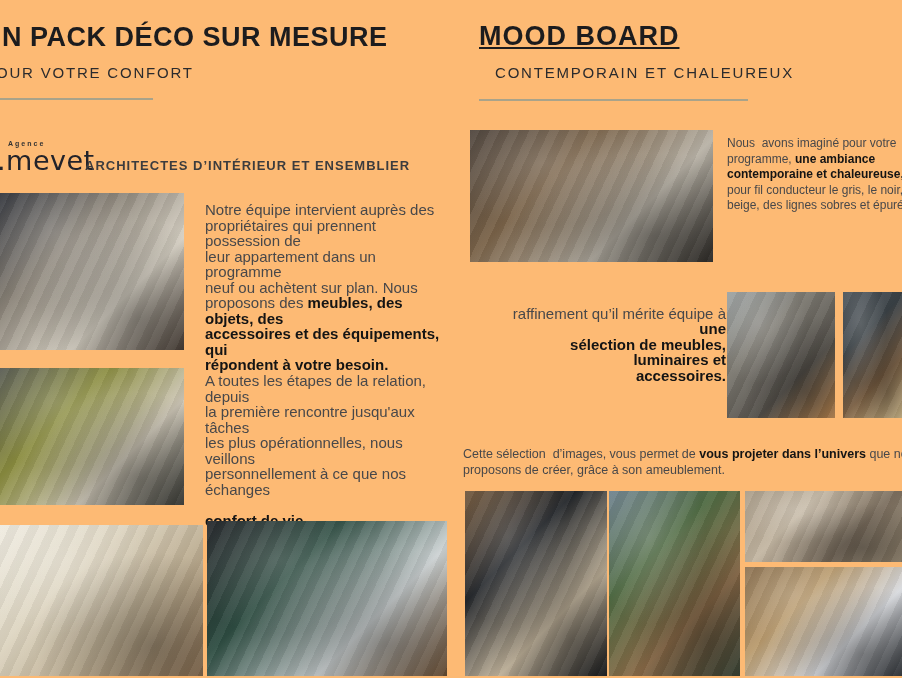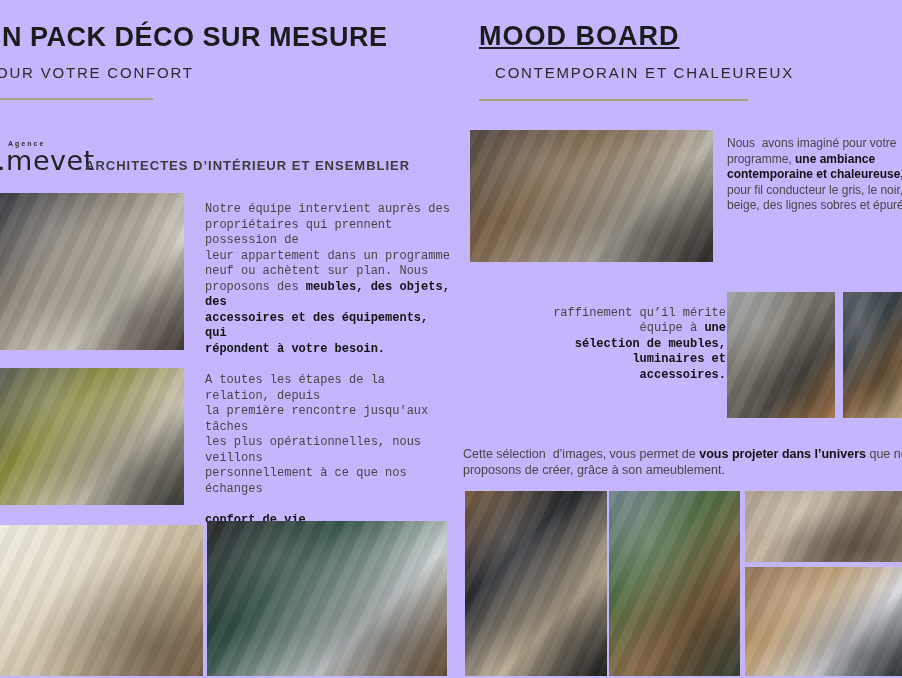--- a/index.html
+++ b/index.html
@@ -1,22 +1,22 @@
 <!DOCTYPE html>
 <html><head>
 <meta charset="utf-8">
 <style>
   html,body{margin:0;padding:0;background:#ffffff;}
-  .page{position:relative;width:902px;height:678px;background:#c4b5fd;overflow:hidden;
+  .page{position:relative;width:902px;height:678px;background:#fdba74;overflow:hidden;
         font-family:"Liberation Sans",sans-serif;color:#48484a;}
   .abs{position:absolute;}
   .title{font-size:27px;font-weight:700;color:#1c1c1e;letter-spacing:0.5px;white-space:nowrap;}
   .subtitle{font-size:15px;font-weight:500;color:#2b2b2d;letter-spacing:1.8px;white-space:nowrap;}
   .rule{height:2px;background:#a9a38a;}
-  .para{font-size:12px;line-height:15.5px;white-space:pre-wrap;font-family:Liberation Mono, monospace;}
+  .para{font-size:15px;line-height:15.5px;white-space:pre-wrap;}
   .para .b{font-weight:700;color:#141414;}
   .small-para{font-size:12px;line-height:15.5px;white-space:pre-wrap;}
   .small-para .b{font-weight:700;color:#141414;margin-top:16px;}
   .caption{font-size:12.5px;line-height:16px;white-space:pre-wrap;}
   .caption .b{font-weight:700;color:#141414;}
   .right-align{text-align:right;}
   .ph{position:absolute;overflow:hidden;}
   .ph::after{content:"";position:absolute;inset:0;
      background:
        radial-gradient(ellipse at 30% 25%, rgba(255,255,255,0.18), rgba(0,0,0,0) 45%),

